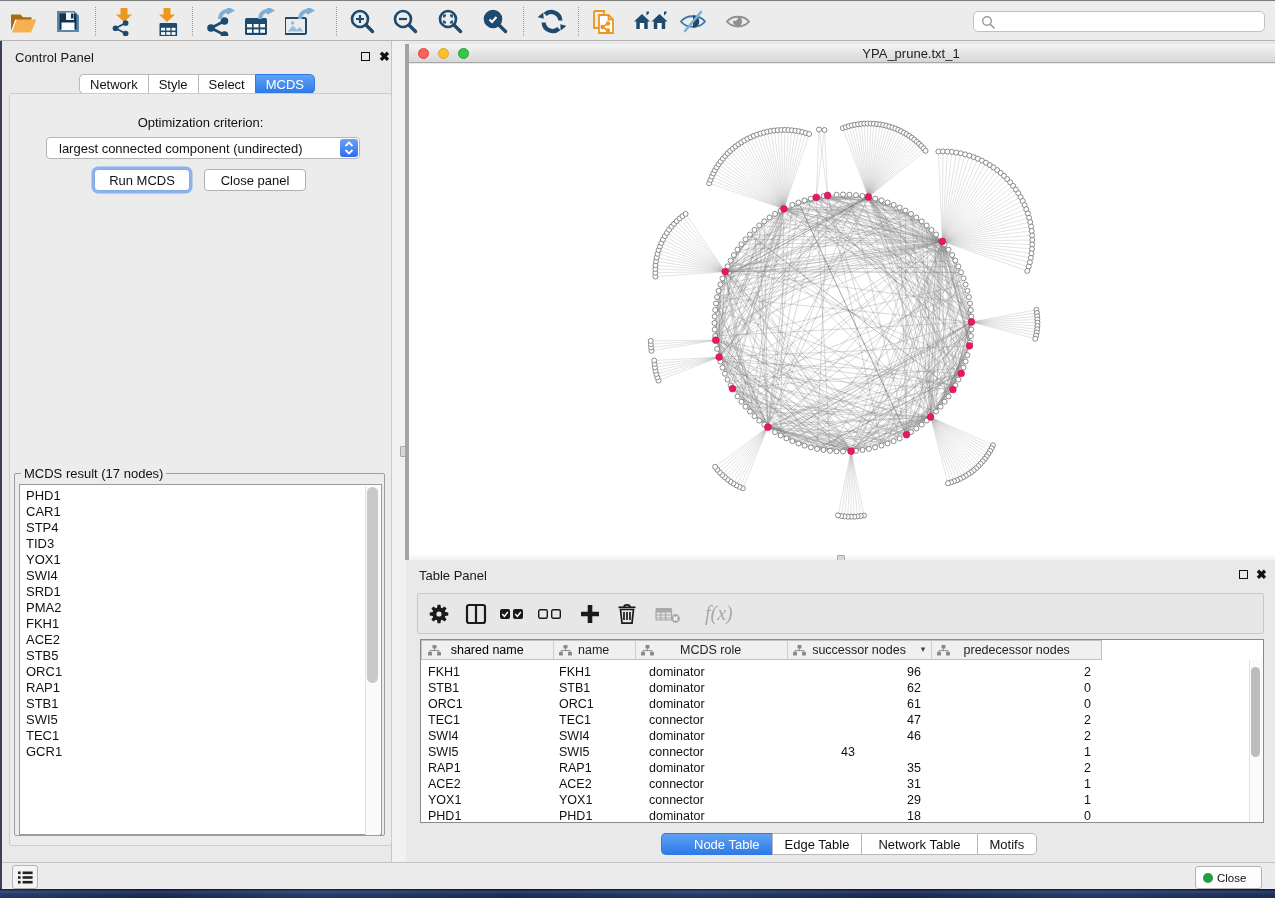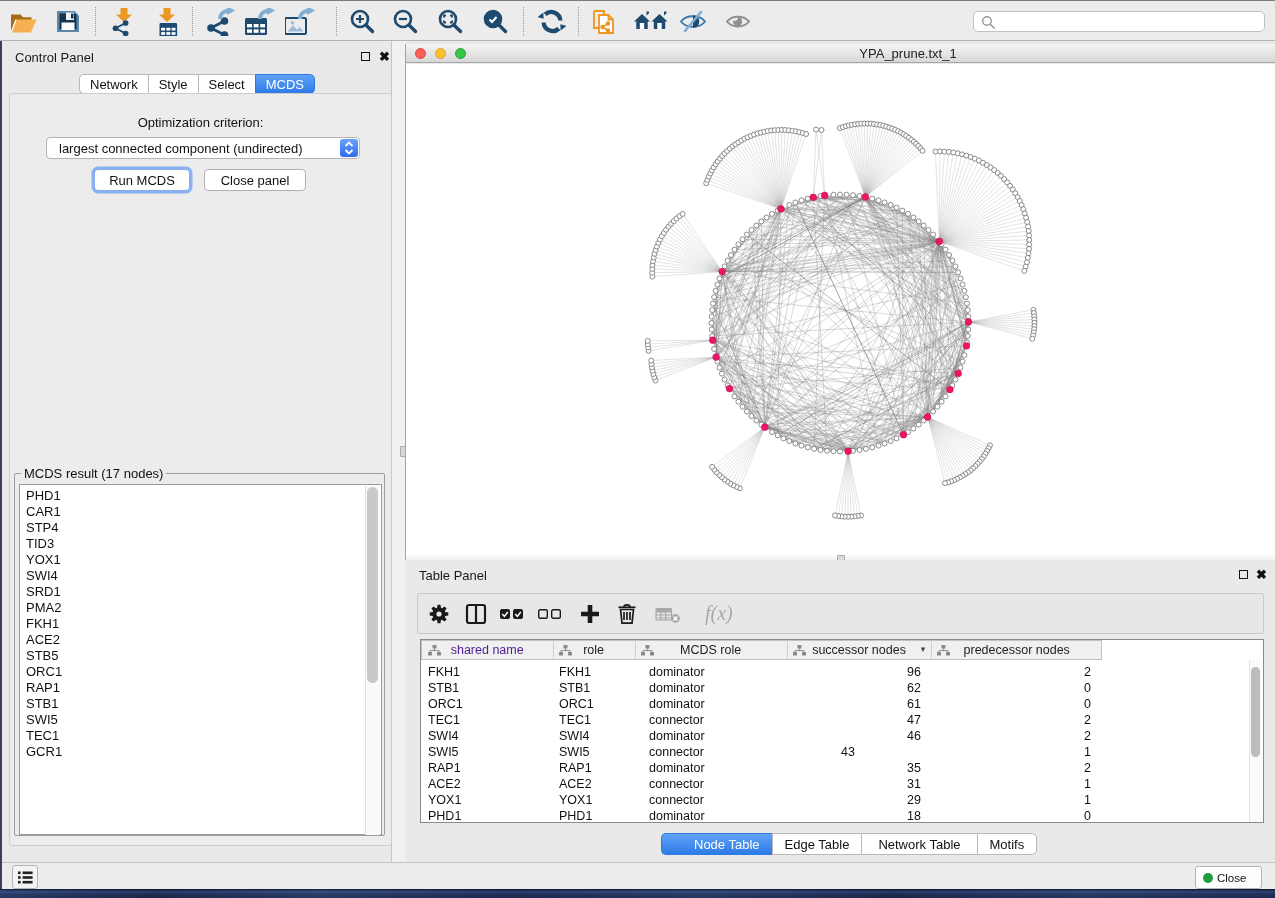--- a/index.html
+++ b/index.html
@@ -35,21 +35,21 @@
 #fieldset { position:absolute; left:4px; top:379px; width:371px; height:363px; border:1px solid #9d9d9d; border-radius:2px; }
 #fieldset .legend { position:absolute; left:6px; top:-8px; background:#ececec; padding:0 3px; font-size:13px; color:#111; }
 #mcdslist { position:absolute; left:4px; top:10px; width:363px; height:351px; background:#fff; border:1px solid #9a9a9a; }
 #mcdslist .items { position:absolute; left:6px; top:3px; font-size:13px; color:#111; line-height:16px; }
 #mcdslist .sbar { position:absolute; right:1px; top:1px; width:15px; height:349px; background:#fafafa; border-left:1px solid #e0e0e0; }
 #mcdslist .sthumb { position:absolute; right:2px; top:1px; width:11px; height:196px; background:#c9c9c9; border-radius:6px; }
 
 #vsplit { position:absolute; left:392px; top:41px; width:14px; height:821px; background:#f1f1f1; }
 #vsplit .grab { position:absolute; left:8px; top:405px; width:6px; height:11px; background:#d6d6d6; border:1px solid #aaa; border-radius:1px; }
 
-#netwin { position:absolute; left:405px; top:44px; width:870px; height:516px; border-left:1px solid #a3a3a3; }
+#netwin { position:absolute; left:405px; top:44px; width:870px; height:516px; border-left:4px solid #a3a3a3; }
 #nettitle { position:absolute; left:0; top:0; width:869px; height:19px; background:linear-gradient(#f4f4f4,#d7d7d7); border-bottom:1px solid #a8a8a8; }
 #nettitle .t { position:absolute; left:402px; width:200px; text-align:center; top:2px; font-size:13px; color:#222; }
 .tl { position:absolute; top:3.5px; width:11px; height:11px; border-radius:50%; }
 #netcanvas { position:absolute; left:0; top:20px; width:869px; height:497px; background:#fff; }
 #canvasfade { position:absolute; left:0; top:510px; width:869px; height:7px; background:linear-gradient(rgba(236,236,236,0), rgba(236,236,236,0.85)); }
 
 #tpanel { position:absolute; left:406px; top:560px; width:869px; height:302px; background:#e9e9e9; }
 #tp-title { position:absolute; left:13px; top:8px; font-size:13px; color:#1a1a1a; }
 #tp-toolbar { position:absolute; left:11px; top:33px; width:847px; height:41px; background:#e7e7e7; border:1px solid #c9c9c9; border-radius:2px; }
 #tbl { position:absolute; left:14px; top:79px; width:844px; height:184px; background:#fff; border:1px solid #8a8a8a; }
@@ -665,33 +665,33 @@
         <div style="position:absolute;left:0;top:0;width:681px;height:20px;background:#f0f0f0;border:1px solid #c2c2c2;"></div>
 <div class="hdr2" style="left:0.7px;width:131.0px;">
           <svg style="position:absolute;left:6px;top:5px;" width="13" height="11" viewBox="0 0 13 11">
             <g fill="#8a8a8a">
               <rect x="4.5" y="0" width="4" height="3.4" rx="0.5"></rect>
               <rect x="0" y="7" width="4" height="3.4" rx="0.5"></rect>
               <rect x="9" y="7" width="4" height="3.4" rx="0.5"></rect>
             </g>
             <path d="M6.5 3.4v2.2M2 7V5.6h9V7" stroke="#8a8a8a" stroke-width="1" fill="none"></path>
           </svg>
-          <div style="text-align:center;padding-top:3px;color:#4c1d95;">shared name</div>
+          <div style="text-align:center;padding-top:3px;color:#000000;">shared name</div>
         </div>
 <div style="position:absolute;left:131.7px;top:1px;width:1px;height:18px;background:#cfcfcf;"></div>
         <div class="hdr2" style="left:131.7px;width:81.9px;">
           <svg style="position:absolute;left:6px;top:5px;" width="13" height="11" viewBox="0 0 13 11">
             <g fill="#8a8a8a">
               <rect x="4.5" y="0" width="4" height="3.4" rx="0.5"></rect>
               <rect x="0" y="7" width="4" height="3.4" rx="0.5"></rect>
               <rect x="9" y="7" width="4" height="3.4" rx="0.5"></rect>
             </g>
             <path d="M6.5 3.4v2.2M2 7V5.6h9V7" stroke="#8a8a8a" stroke-width="1" fill="none"></path>
           </svg>
-          <div style="text-align:center;padding-top:3px;color:#222;">role</div>
+          <div style="text-align:center;padding-top:3px;color:#222;">name</div>
         </div>
 <div style="position:absolute;left:213.6px;top:1px;width:1px;height:18px;background:#cfcfcf;"></div>
         <div class="hdr2" style="left:213.6px;width:152.1px;">
           <svg style="position:absolute;left:6px;top:5px;" width="13" height="11" viewBox="0 0 13 11">
             <g fill="#8a8a8a">
               <rect x="4.5" y="0" width="4" height="3.4" rx="0.5"></rect>
               <rect x="0" y="7" width="4" height="3.4" rx="0.5"></rect>
               <rect x="9" y="7" width="4" height="3.4" rx="0.5"></rect>
             </g>
             <path d="M6.5 3.4v2.2M2 7V5.6h9V7" stroke="#8a8a8a" stroke-width="1" fill="none"></path>

